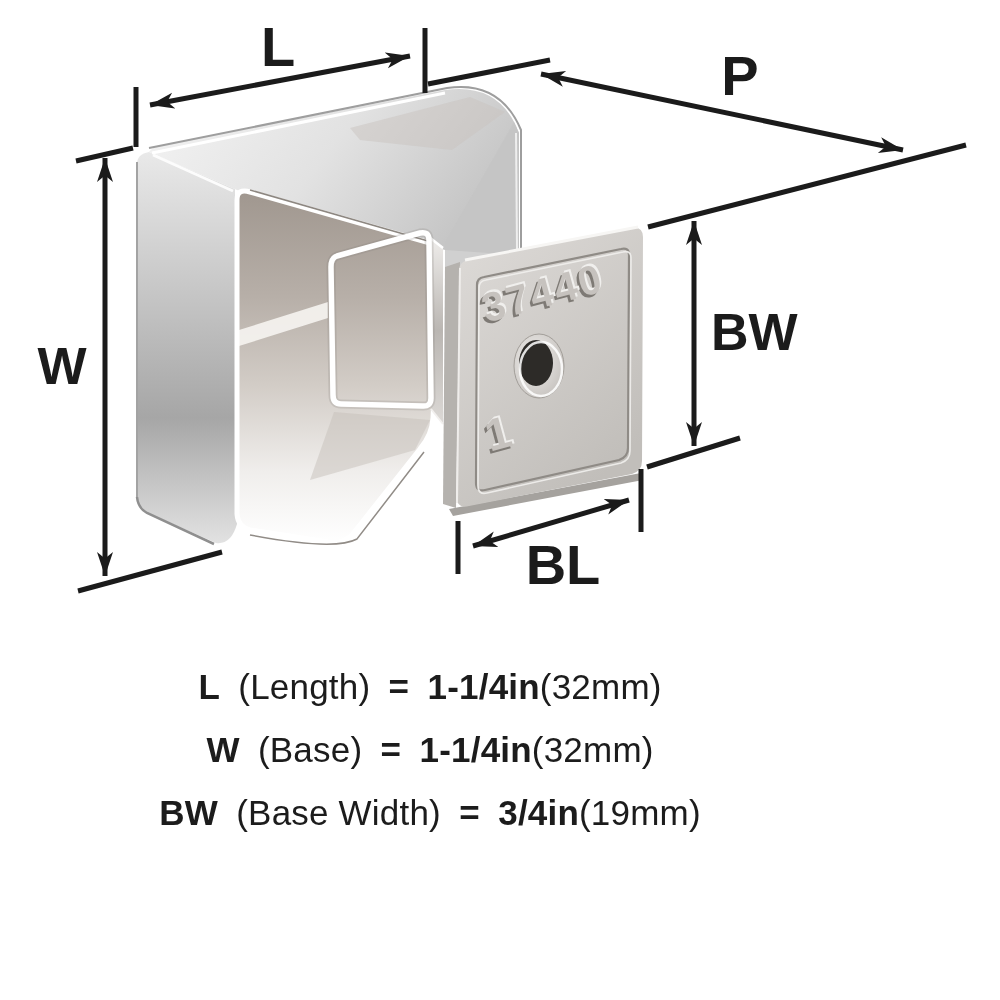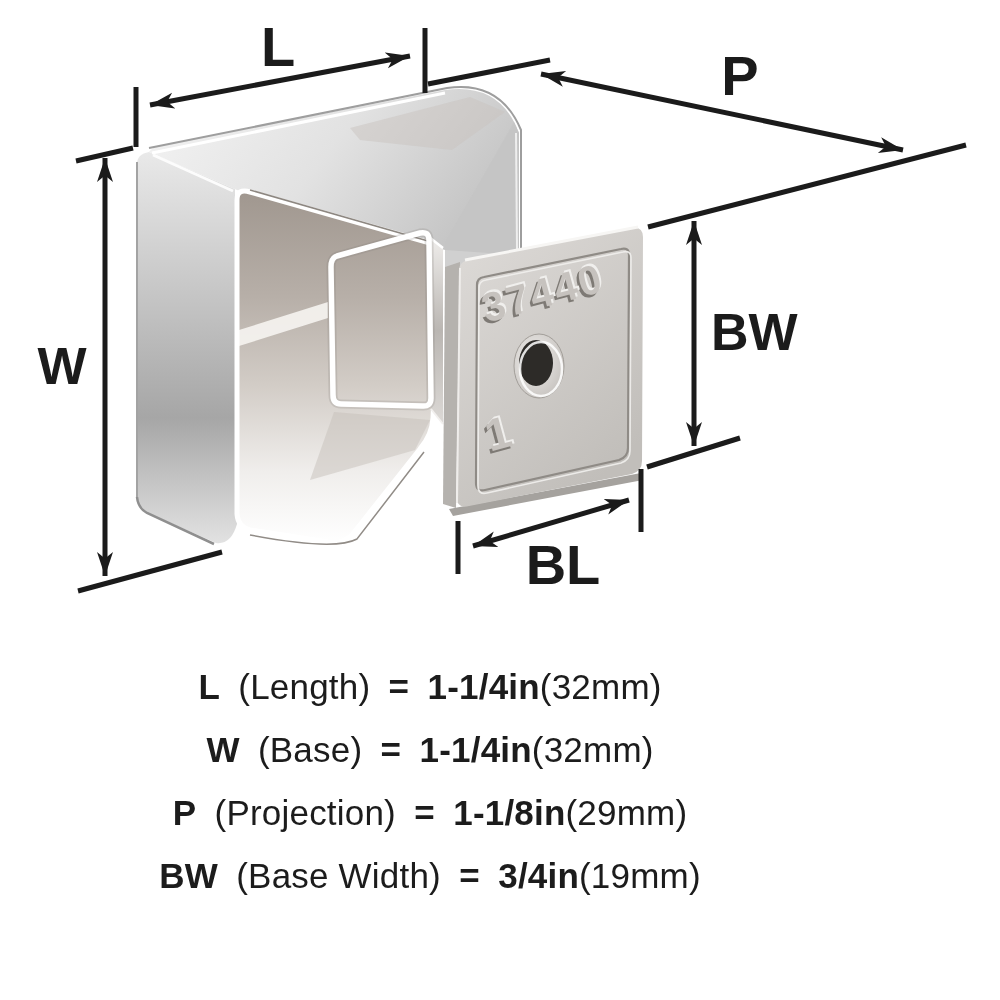--- a/index.html
+++ b/index.html
@@ -172,26 +172,20 @@
       <span class="b gap">=</span>
       <span class="b gap">1-1/4in</span><span class="r">(32mm)</span>
     </div>
     <div class="spec-line">
       <span class="b">W</span>
       <span class="r gap">(Base)</span>
       <span class="b gap">=</span>
       <span class="b gap">1-1/4in</span><span class="r">(32mm)</span>
     </div>
     <div class="spec-line">
-      <span class="b">P</span>
-      <span class="r gap">(Projection)</span>
-      <span class="b gap">=</span>
-      <span class="b gap">1-1/8in</span><span class="r">(29mm)</span>
-    </div>
-    <div class="spec-line">
       <span class="b">BW</span>
       <span class="r gap">(Base Width)</span>
       <span class="b gap">=</span>
       <span class="b gap">3/4in</span><span class="r">(19mm)</span>
     </div>
   </div>
 
 </div>
 
 </body></html>

